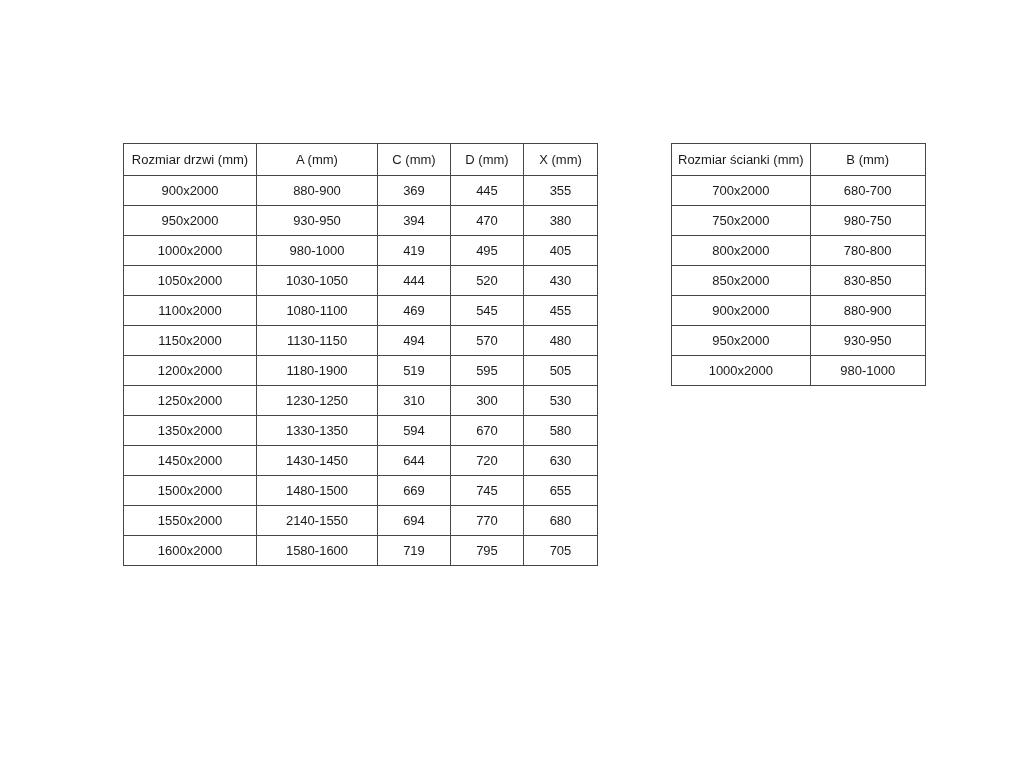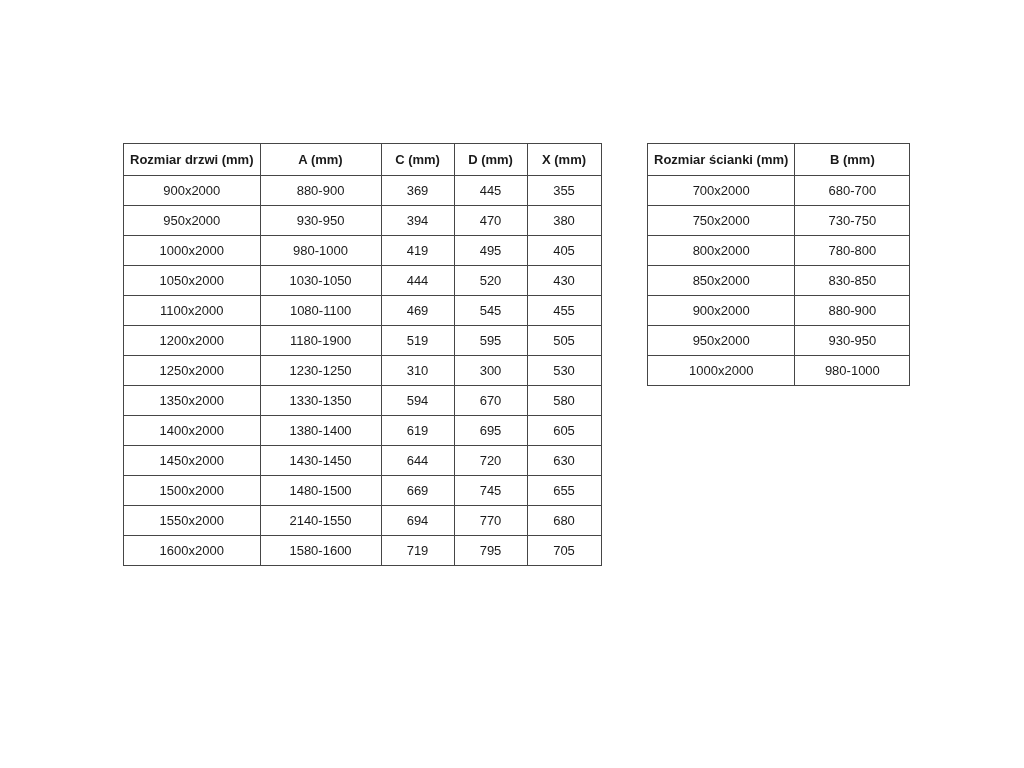--- a/index.html
+++ b/index.html
@@ -28,42 +28,42 @@
   th, td {
     border: 1px solid #464646;
     text-align: center;
     vertical-align: middle;
     font-size: 13px;
     color: #1a1a1a;
     white-space: nowrap;
     overflow: hidden;
   }
   th {
-    font-weight: bold;
+    font-weight: normal;
     height: 31px;
     padding: 0 6px;
   }
   td {
     height: 29px;
     padding: 0 6px;
     font-weight: normal;
   }
   .t-doors {
     position: absolute;
     left: 123px;
     top: 143px;
   }
   .t-doors th:nth-child(1), .t-doors td:nth-child(1) { width: 120px; }
   .t-doors th:nth-child(2), .t-doors td:nth-child(2) { width: 108px; }
   .t-doors th:nth-child(3), .t-doors td:nth-child(3) { width: 60px; }
   .t-doors th:nth-child(4), .t-doors td:nth-child(4) { width: 60px; }
   .t-doors th:nth-child(5), .t-doors td:nth-child(5) { width: 61px; }
   .t-wall {
     position: absolute;
-    left: 647px;
+    left: 671px;
     top: 143px;
   }
   .t-wall th:nth-child(1), .t-wall td:nth-child(1) { width: 120px; }
   .t-wall th:nth-child(2), .t-wall td:nth-child(2) { width: 102px; }
 </style>
 </head>
 <body>
 
 <div class="canvas">
   <table class="t-doors">
@@ -106,20 +106,27 @@
           <td>430</td>
         </tr>
         <tr>
           <td>1100x2000</td>
           <td>1080-1100</td>
           <td>469</td>
           <td>545</td>
           <td>455</td>
         </tr>
         <tr>
+          <td>1150x2000</td>
+          <td>1130-1150</td>
+          <td>494</td>
+          <td>570</td>
+          <td>480</td>
+        </tr>
+        <tr>
           <td>1200x2000</td>
           <td>1180-1900</td>
           <td>519</td>
           <td>595</td>
           <td>505</td>
         </tr>
         <tr>
           <td>1250x2000</td>
           <td>1230-1250</td>
           <td>310</td>
@@ -127,27 +134,20 @@
           <td>530</td>
         </tr>
         <tr>
           <td>1350x2000</td>
           <td>1330-1350</td>
           <td>594</td>
           <td>670</td>
           <td>580</td>
         </tr>
         <tr>
-          <td>1400x2000</td>
-          <td>1380-1400</td>
-          <td>619</td>
-          <td>695</td>
-          <td>605</td>
-        </tr>
-        <tr>
           <td>1450x2000</td>
           <td>1430-1450</td>
           <td>644</td>
           <td>720</td>
           <td>630</td>
         </tr>
         <tr>
           <td>1500x2000</td>
           <td>1480-1500</td>
           <td>669</td>
@@ -177,21 +177,21 @@
           <th>B (mm)</th>
         </tr>
       </thead>
       <tbody>
         <tr>
           <td>700x2000</td>
           <td>680-700</td>
         </tr>
         <tr>
           <td>750x2000</td>
-          <td>730-750</td>
+          <td>980-750</td>
         </tr>
         <tr>
           <td>800x2000</td>
           <td>780-800</td>
         </tr>
         <tr>
           <td>850x2000</td>
           <td>830-850</td>
         </tr>
         <tr>

